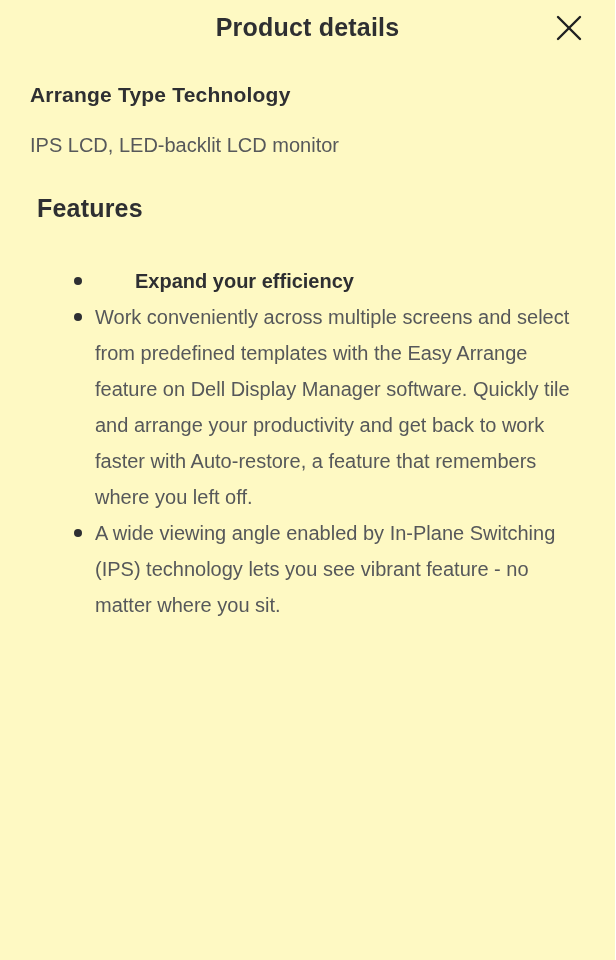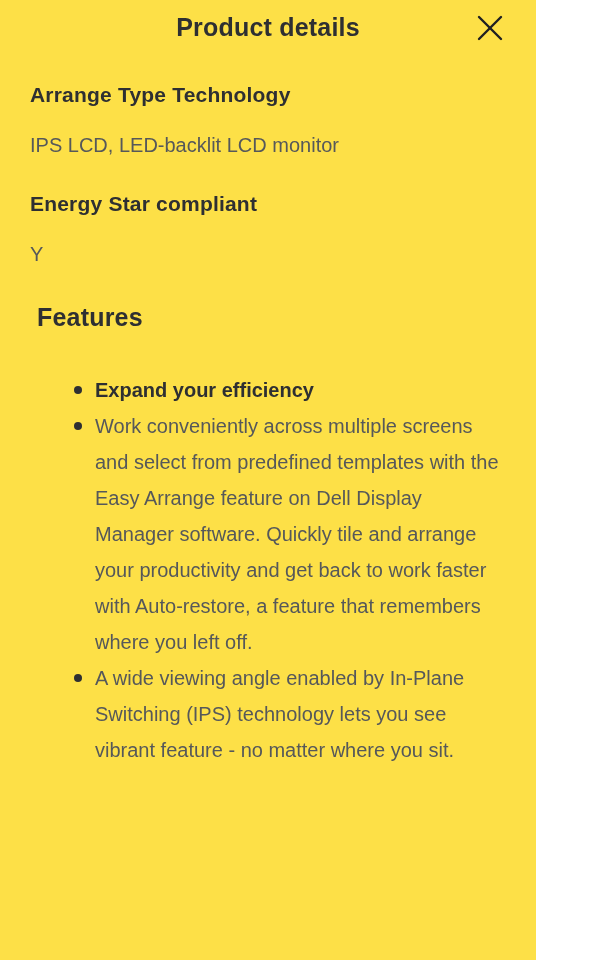--- a/index.html
+++ b/index.html
@@ -4,23 +4,23 @@
 <style>
   * { box-sizing: border-box; margin: 0; padding: 0; }
 
   html, body {
     width: 616px;
     background: #ffffff;
     font-family: "Liberation Sans", sans-serif;
   }
 
   .modal {
-    width: 536px;
+    width: 615px;
     min-height: 960px;
-    background: #fde047;
+    background: #fef9c3;
     position: relative;
     overflow: hidden;
   }
 
   
   .modal-header {
     position: relative;
     padding: 13px 60px 8px 60px;
   }
   .modal-title {
@@ -93,20 +93,21 @@
     top: 14px;
     width: 8px;
     height: 8px;
     border-radius: 50%;
     background: #2e2f32;
   }
   .feature-title {
     display: block;
     font-weight: 700;
     color: #2e2f32;
+    margin-left: 40px;
   }
   .feature-desc {
     display: block;
     font-weight: 400;
     color: #56585a;
   }
 </style>
 </head>
 <body>
 
@@ -124,24 +125,20 @@
     </button>
   </div>
 
   <div class="content">
 
     <section>
       <h2 class="spec-label">Arrange Type Technology</h2>
       <p class="spec-value">IPS LCD, LED-backlit LCD monitor</p>
     </section>
 
-    <section>
-      <h2 class="spec-label">Energy Star compliant</h2>
-      <p class="spec-value">Y</p>
-    </section>
 
     <section>
       <h2 class="features-heading">Features</h2>
 
       <ul class="features-list">
 
         <li class="feature-item">
           <span class="feature-bullet"></span>
           <span class="feature-title">Expand your efficiency</span>
         </li>

